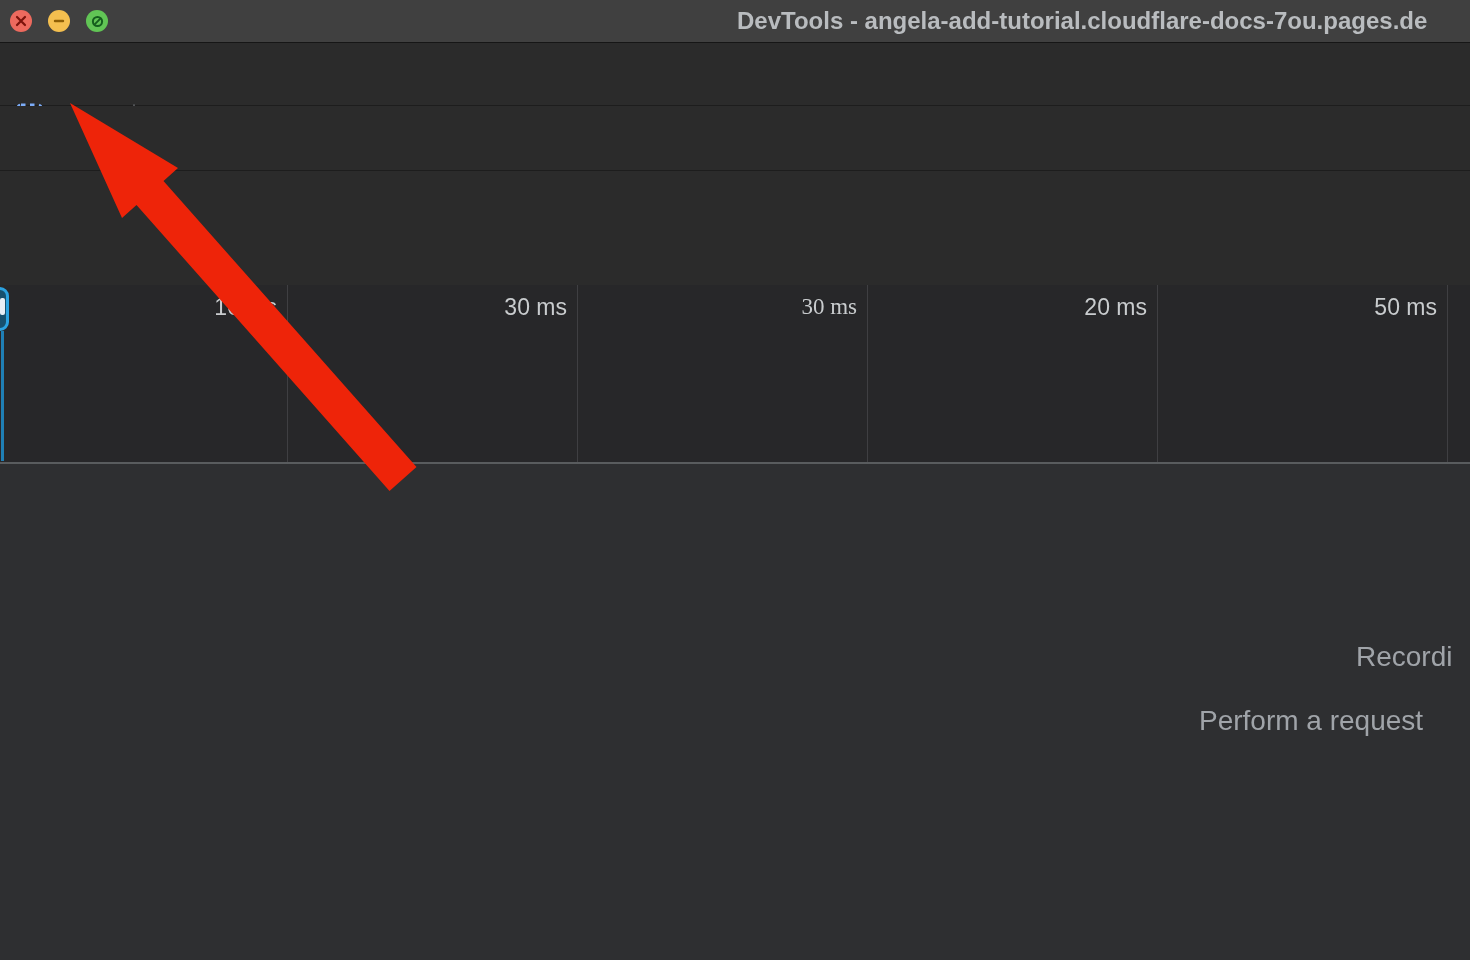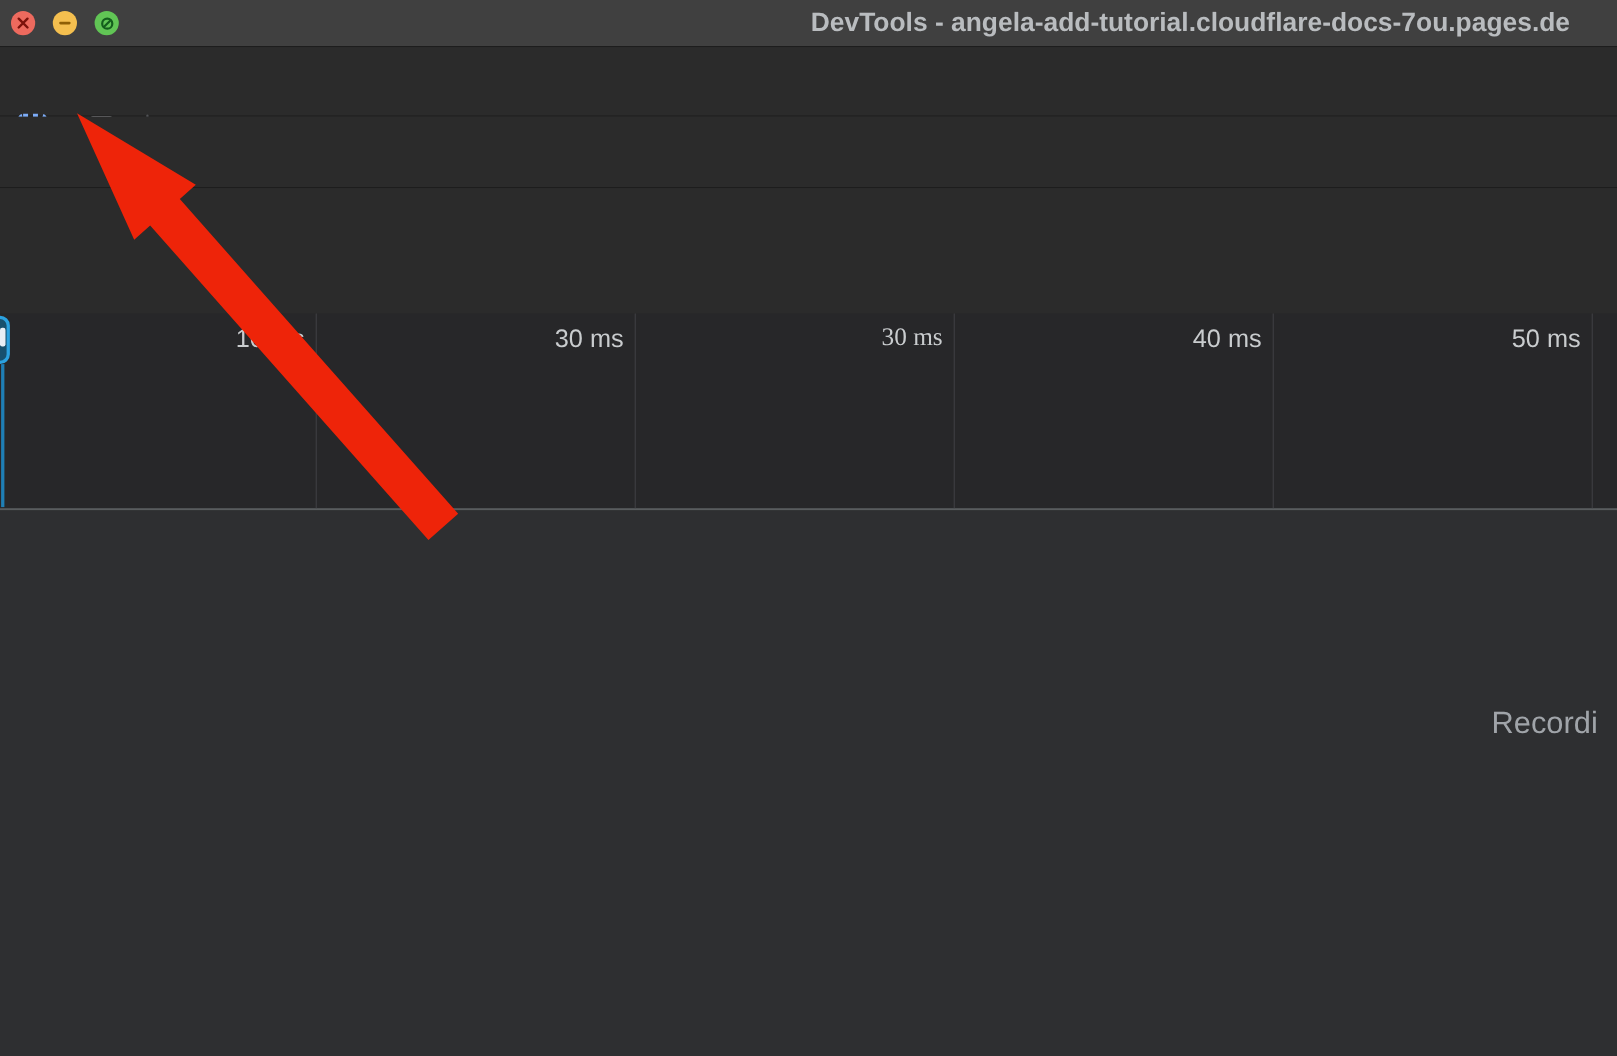--- a/index.html
+++ b/index.html
@@ -198,27 +198,28 @@
 
   <div class="abs" id="timeline"></div>
   <div class="tl-divider" style="left:287px;"></div>
   <div class="tl-divider" style="left:577px;"></div>
   <div class="tl-divider" style="left:867px;"></div>
   <div class="tl-divider" style="left:1157px;"></div>
   <div class="tl-divider" style="left:1447px;"></div>
   <div class="tick" style="left:82px;">10 ms</div>
   <div class="tick" style="left:372px;">30 ms</div>
   <div class="tick" style="left:662px;font-family:Liberation Serif, serif;">30 ms</div>
-  <div class="tick" style="left:952px;">40 ms</div>
+  <div class="tick" style="left:952px;">20 ms</div>
   <div class="tick" style="left:1242px;text-align:right;">50 ms</div>
   <div class="abs" id="tl-marker-badge"></div>
   <div class="abs" id="tl-marker-inner"></div>
   <div class="abs" id="tl-marker-line"></div>
 
   <div class="abs" id="request-area">
     <div class="empty-line" style="left:1356px;top:177px;">Recordi</div>
+    <div class="empty-line" style="left:1199px;top:241px;">Perform a request</div>
   </div>
 
   <svg class="abs" id="arrow-overlay" width="1470" height="960" viewBox="0 0 1470 960">
     <polygon points="70,103 178,168 163.5,181 416.5,467 389.5,491 136.5,205 122,218" fill="#ee2409"></polygon>
   </svg>
 
 </div>
 
 </body></html>

